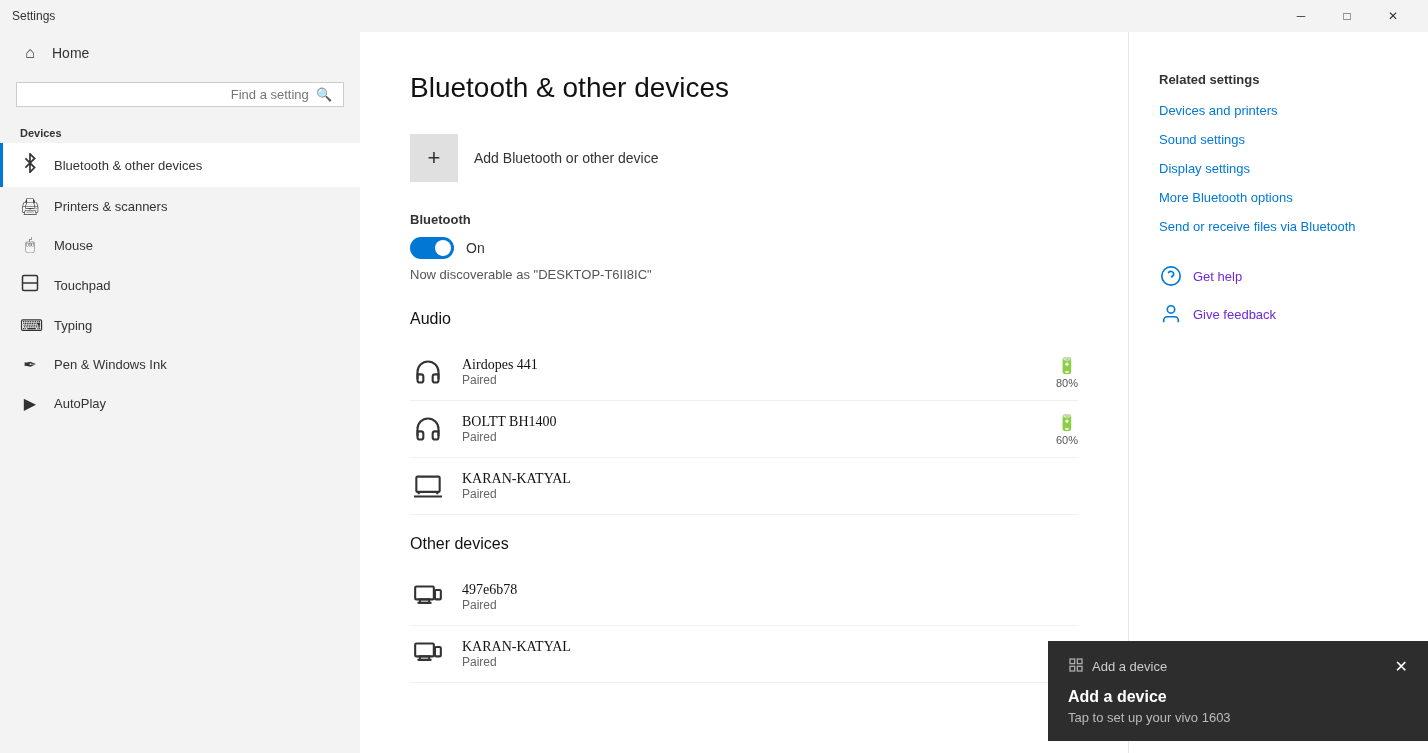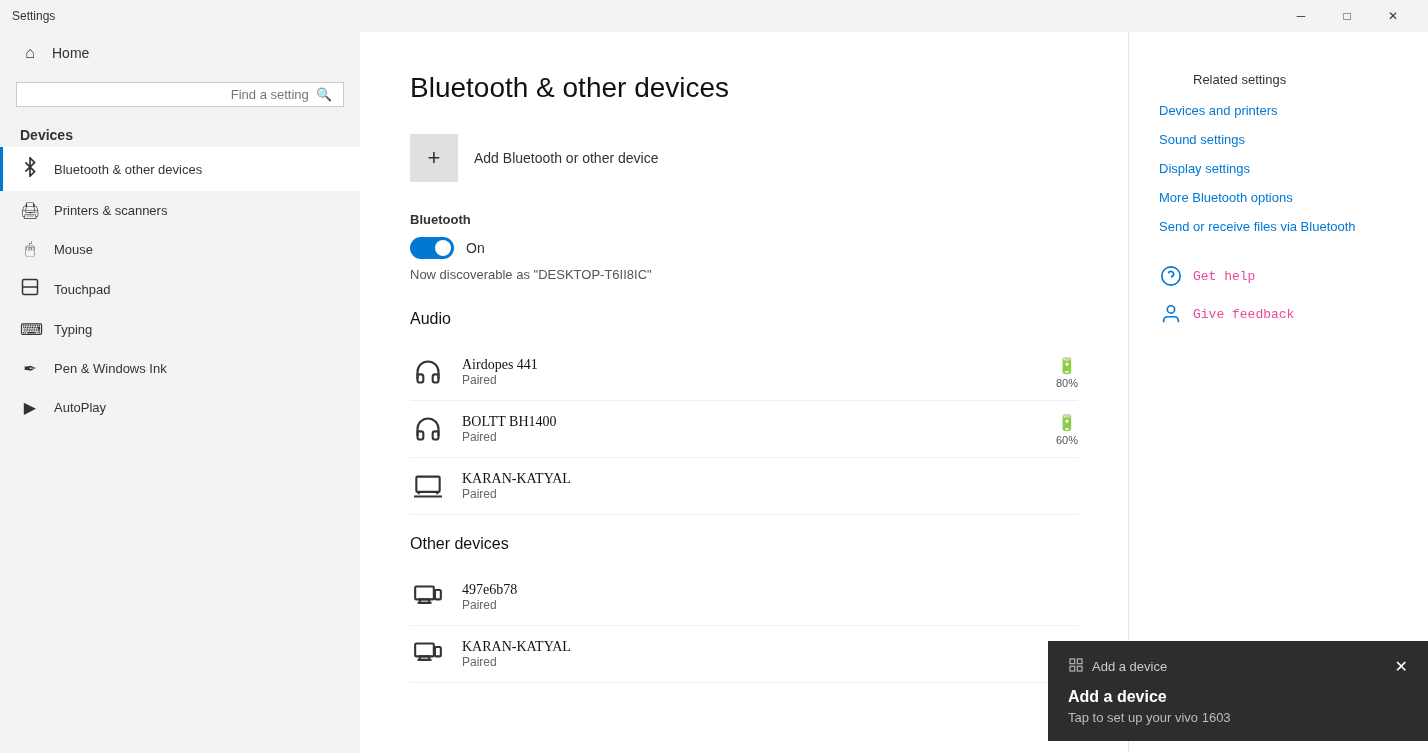--- a/index.html
+++ b/index.html
@@ -93,21 +93,21 @@
       background: transparent;
       color: #555;
       text-align: right;
     }
     .search-icon-span {
       font-size: 13px;
       color: #555;
     }
 
     .sidebar-section-label {
-      font-size: 14px;
+      font-size: 11px;
       font-weight: 600;
       color: #333;
       padding: 8px 20px 4px;
       text-transform: none;
     }
 
     .sidebar-item {
       display: flex;
       align-items: center;
       gap: 14px;
@@ -266,24 +266,23 @@
     .right-panel {
       width: 300px;
       min-width: 300px;
       padding: 40px 30px;
       border-left: 1px solid #e8e8e8;
       background: white;
     }
 
     .related-title {
       font-size: 13px;
-      font-weight: 400;
+      font-weight: 700;
       color: #333;
       margin-bottom: 16px;
-      margin-left: 34px;
     }
 
     .related-link {
       display: block;
       font-size: 13px;
       color: #0078d4;
       text-decoration: none;
       margin-bottom: 14px;
       cursor: pointer;
     }
@@ -301,23 +300,22 @@
     .help-item-icon {
       width: 24px;
       height: 24px;
       display: flex;
       align-items: center;
       justify-content: center;
       font-size: 16px;
     }
     .help-link {
       font-size: 13px;
-      color: #ec4899;
-      cursor: pointer;
-      font-family: Liberation Mono, monospace;
+      color: #6d28d9;
+      cursor: pointer;
     }
 
     
     .notification-popup {
       position: absolute;
       bottom: 12px;
       right: 0;
       width: 380px;
       background: #2d2d2d;
       color: white;

